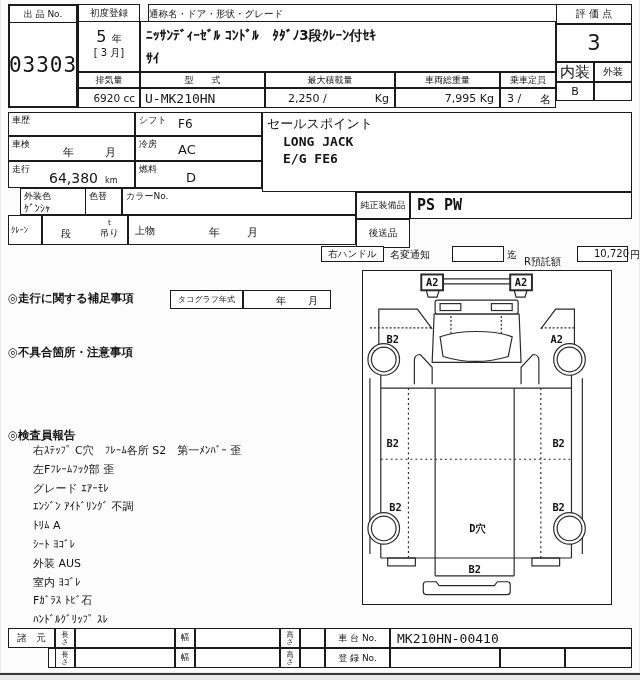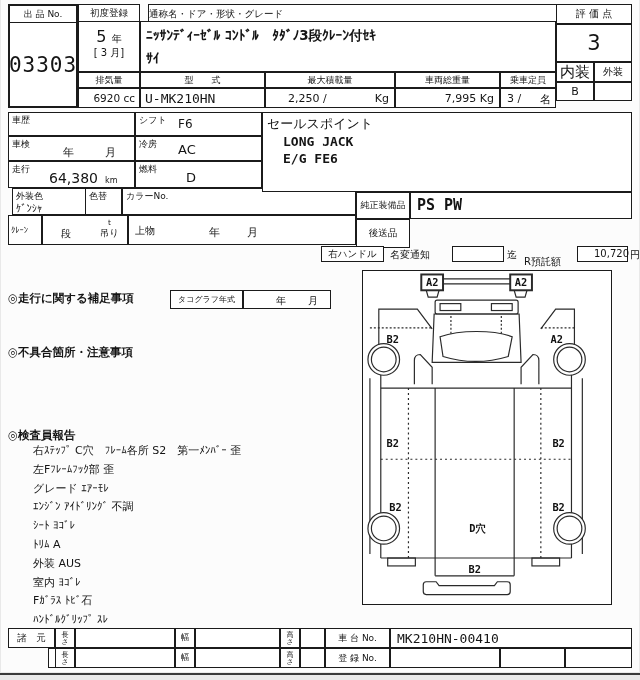--- a/index.html
+++ b/index.html
@@ -88,21 +88,21 @@
   <div class="cell" style="left:8px;top:161px;width:127px;height:27px;">
     <span class="corner">走行</span>
     <span class="txt" style="left:40px;top:8px;font-size:14px;">64,380</span>
     <span class="txt" style="left:96px;top:14px;font-size:8px;">km</span>
   </div>
   <div class="cell" style="left:135px;top:161px;width:127px;height:27px;">
     <span class="corner">燃料</span>
     <span class="txt" style="left:50px;top:8px;font-size:13px;">D</span>
   </div>
 
-  <div class="cell" style="left:12px;top:188px;width:77px;height:27px;">
+  <div class="cell" style="left:20px;top:188px;width:77px;height:27px;">
     <span class="corner">外装色</span>
     <span class="txt" style="left:3px;top:13px;font-size:10.5px;">ｹﾞﾝｼｬ</span>
   </div>
   <div class="cell" style="left:85px;top:188px;width:37px;height:27px;">
     <span class="corner">色替</span>
   </div>
   <div class="cell" style="left:122px;top:188px;width:234px;height:27px;">
     <span class="corner">カラーNo.</span>
   </div>
 
@@ -151,22 +151,22 @@
   </div>
 
   <div class="heading" style="left:8px;top:345px;">◎不具合箇所・注意事項</div>
   <div class="heading" style="left:8px;top:428px;">◎検査員報告</div>
 
   <div style="position:absolute;left:33px;top:442px;width:322px;">
     <div class="insp-line">右ｽﾃｯﾌﾟ C穴　ﾌﾚｰﾑ各所 S2　第一ﾒﾝﾊﾞｰ 歪</div>
     <div class="insp-line">左Fﾌﾚｰﾑﾌｯｸ部 歪</div>
     <div class="insp-line">グレード ｴｱｰﾓﾚ</div>
     <div class="insp-line">ｴﾝｼﾞﾝ ｱｲﾄﾞﾘﾝｸﾞ 不調</div>
+    <div class="insp-line">ﾄﾘﾑ A</div>
     <div class="insp-line">ｼｰﾄ ﾖｺﾞﾚ</div>
-    <div class="insp-line">ﾄﾘﾑ A</div>
     <div class="insp-line">外装 AUS</div>
     <div class="insp-line">室内 ﾖｺﾞﾚ</div>
     <div class="insp-line">Fｶﾞﾗｽ ﾄﾋﾞ石</div>
     <div class="insp-line">ﾊﾝﾄﾞﾙｸﾞﾘｯﾌﾟ ｽﾚ</div>
   </div>
 
   <div class="cell" style="left:362px;top:270px;width:250px;height:335px;border-width:1.5px;">
     <svg viewBox="0 0 250 335" width="247" height="332">
       <g stroke="#2a2a2a" fill="none" stroke-width="1.2">
         <g>

